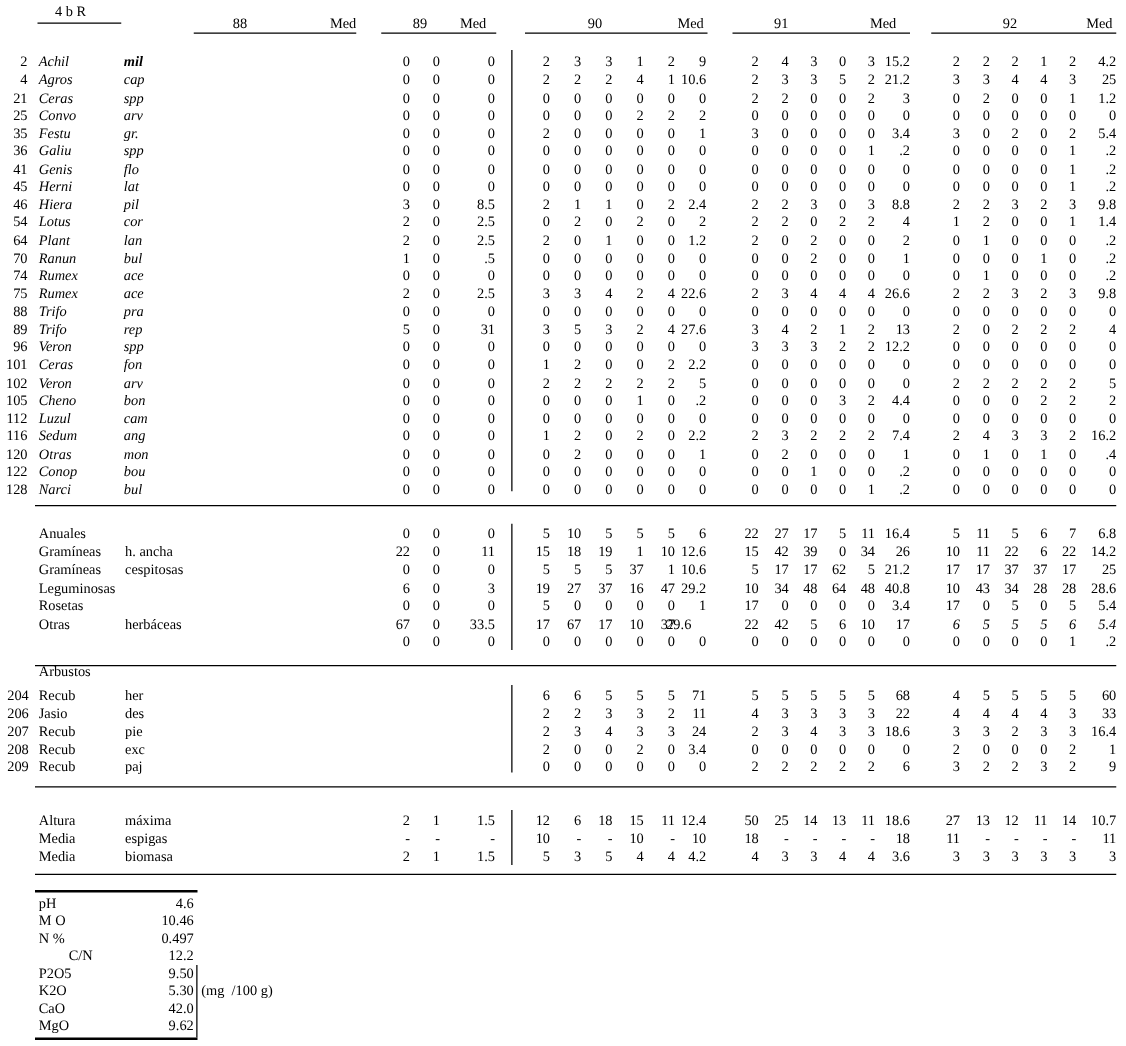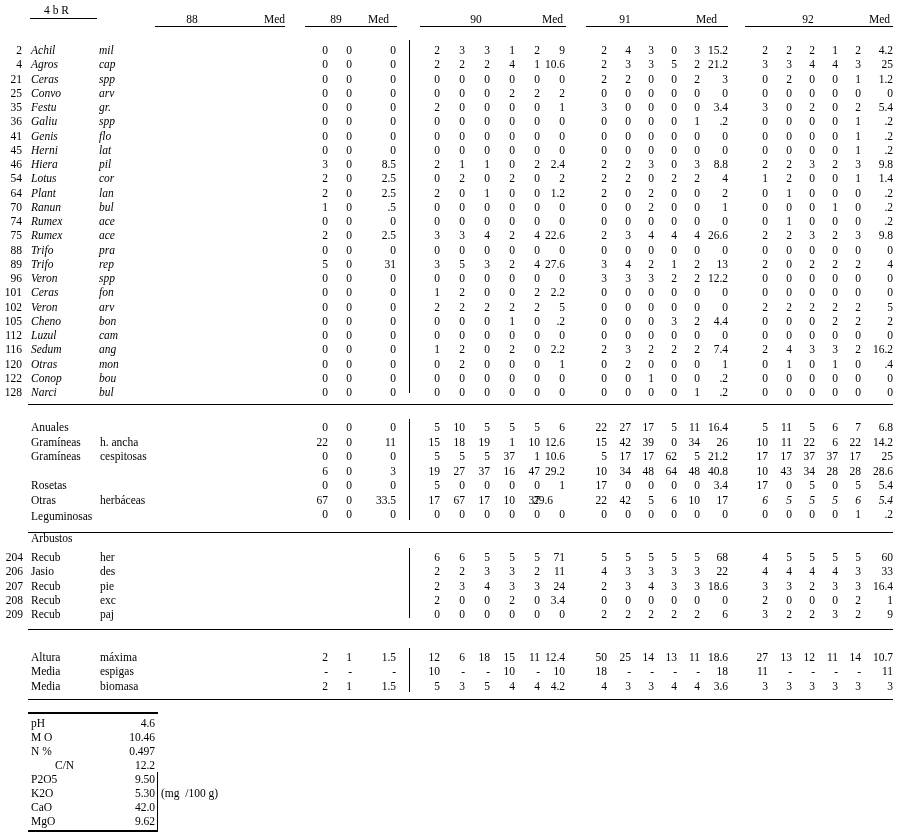--- a/index.html
+++ b/index.html
@@ -25,21 +25,21 @@
     <div class="cell" style="left: 527px; top: 13px; width: 36px; text-align: right;">Med</div>
     <div class="cell line" style="left: 420px; top: 26px; width: 146px; height: 1px;"></div>
     <div class="cell" style="left: 605px; top: 13px; width: 40px; text-align: center;">91</div>
     <div class="cell" style="left: 681px; top: 13px; width: 36px; text-align: right;">Med</div>
     <div class="cell line" style="left: 586px; top: 26px; width: 142px; height: 1px;"></div>
     <div class="cell" style="left: 788px; top: 13px; width: 40px; text-align: center;">92</div>
     <div class="cell" style="left: 854px; top: 13px; width: 36px; text-align: right;">Med</div>
     <div class="cell line" style="left: 745px; top: 26px; width: 148px; height: 1px;"></div>
     <div class="cell" style="left: -2px; top: 44px; width: 24px; text-align: right;">2</div>
     <div class="cell it" style="left: 31px; top: 44px;">Achil</div>
-    <div class="cell it" style="left: 99px; top: 44px;">mil</div>
+    <div class="cell it" style="left: 99px; top: 44px; font-weight: bold;">mil</div>
     <div class="cell" style="left: 302px; top: 44px; width: 26px; text-align: right;">0</div>
     <div class="cell" style="left: 326px; top: 44px; width: 26px; text-align: right;">0</div>
     <div class="cell" style="left: 352px; top: 44px; width: 44px; text-align: right;">0</div>
     <div class="cell" style="left: 414px; top: 44px; width: 26px; text-align: right;">2</div>
     <div class="cell" style="left: 439px; top: 44px; width: 26px; text-align: right;">3</div>
     <div class="cell" style="left: 464px; top: 44px; width: 26px; text-align: right;">3</div>
     <div class="cell" style="left: 489px; top: 44px; width: 26px; text-align: right;">1</div>
     <div class="cell" style="left: 514px; top: 44px; width: 26px; text-align: right;">2</div>
     <div class="cell" style="left: 521px; top: 44px; width: 44px; text-align: right;">9</div>
     <div class="cell" style="left: 581px; top: 44px; width: 26px; text-align: right;">2</div>
@@ -691,21 +691,21 @@
     <div class="cell" style="left: 628px; top: 450px; width: 26px; text-align: right;">17</div>
     <div class="cell" style="left: 651px; top: 450px; width: 26px; text-align: right;">62</div>
     <div class="cell" style="left: 674px; top: 450px; width: 26px; text-align: right;">5</div>
     <div class="cell" style="left: 684px; top: 450px; width: 44px; text-align: right;">21.2</div>
     <div class="cell" style="left: 742px; top: 450px; width: 26px; text-align: right;">17</div>
     <div class="cell" style="left: 766px; top: 450px; width: 26px; text-align: right;">17</div>
     <div class="cell" style="left: 789px; top: 450px; width: 26px; text-align: right;">37</div>
     <div class="cell" style="left: 812px; top: 450px; width: 26px; text-align: right;">37</div>
     <div class="cell" style="left: 835px; top: 450px; width: 26px; text-align: right;">17</div>
     <div class="cell" style="left: 849px; top: 450px; width: 44px; text-align: right;">25</div>
-    <div class="cell" style="left: 31px; top: 464.5px; margin-top: 45px;">Leguminosas</div>
+    <div class="cell" style="left: 31px; top: 464.5px;">Leguminosas</div>
     <div class="cell" style="left: 302px; top: 464.5px; width: 26px; text-align: right;">6</div>
     <div class="cell" style="left: 326px; top: 464.5px; width: 26px; text-align: right;">0</div>
     <div class="cell" style="left: 352px; top: 464.5px; width: 44px; text-align: right;">3</div>
     <div class="cell" style="left: 414px; top: 464.5px; width: 26px; text-align: right;">19</div>
     <div class="cell" style="left: 439px; top: 464.5px; width: 26px; text-align: right;">27</div>
     <div class="cell" style="left: 464px; top: 464.5px; width: 26px; text-align: right;">37</div>
     <div class="cell" style="left: 489px; top: 464.5px; width: 26px; text-align: right;">16</div>
     <div class="cell" style="left: 514px; top: 464.5px; width: 26px; text-align: right;">47</div>
     <div class="cell" style="left: 521px; top: 464.5px; width: 44px; text-align: right;">29.2</div>
     <div class="cell" style="left: 581px; top: 464.5px; width: 26px; text-align: right;">10</div>

